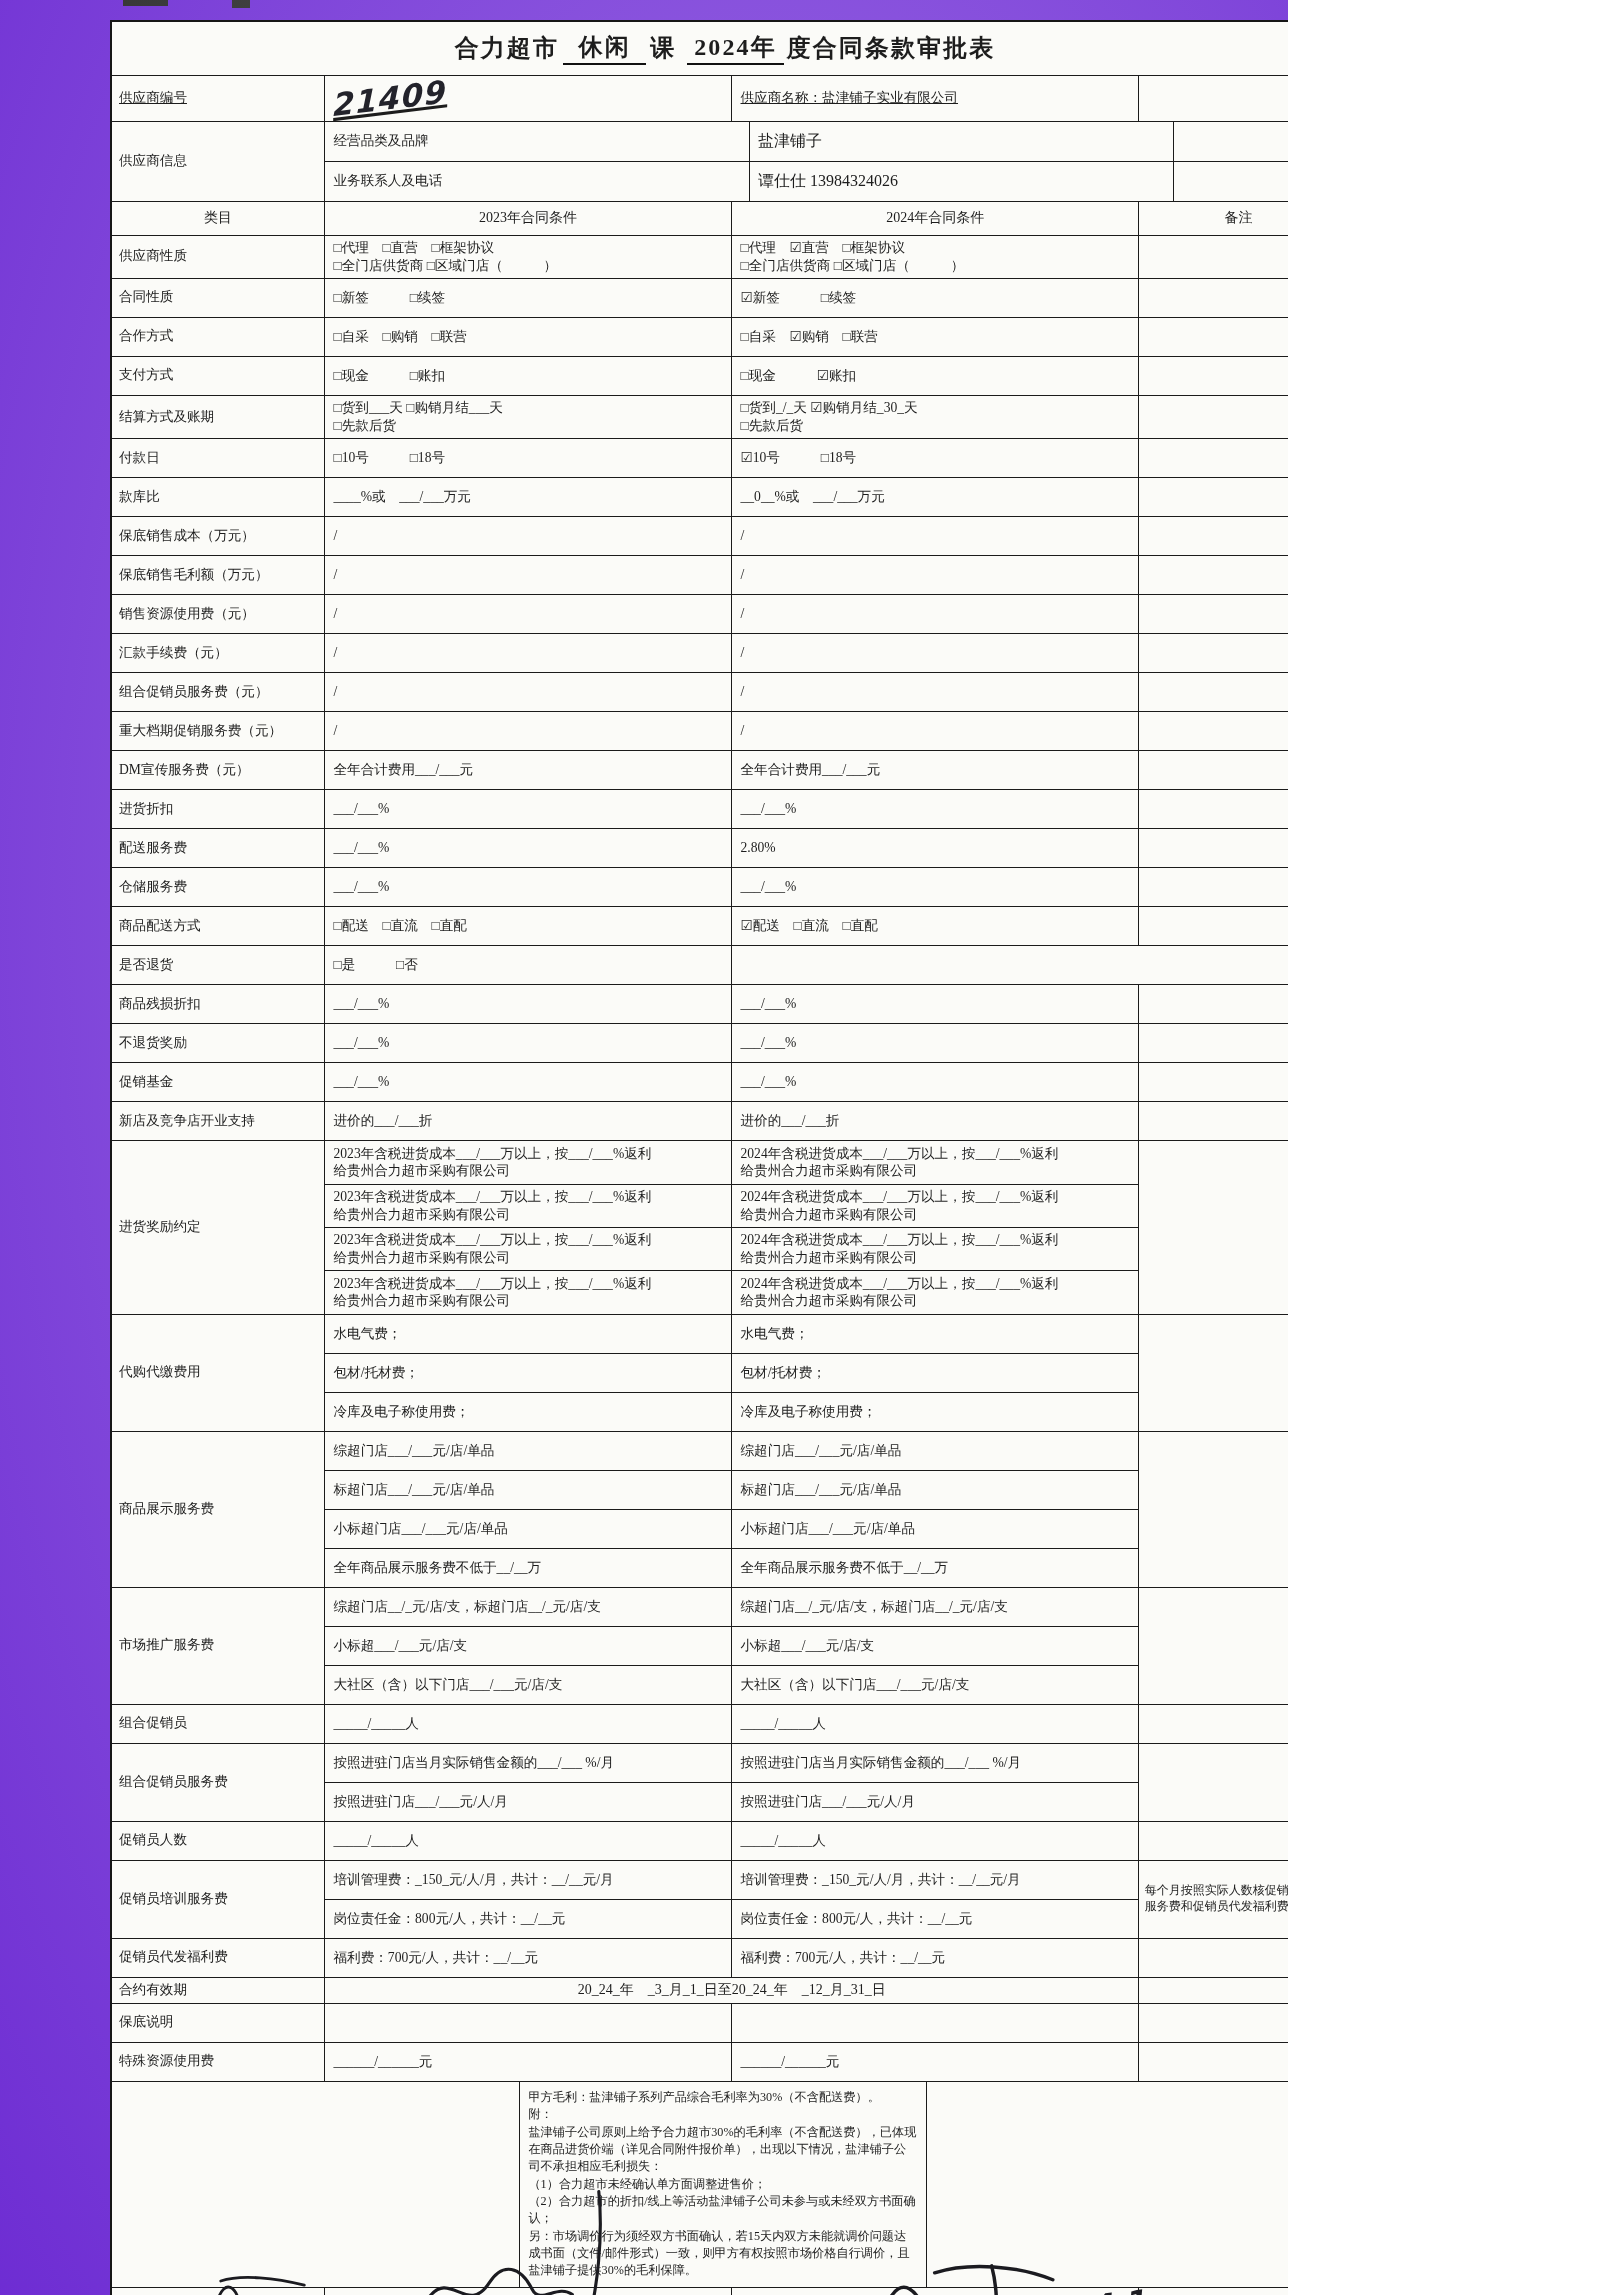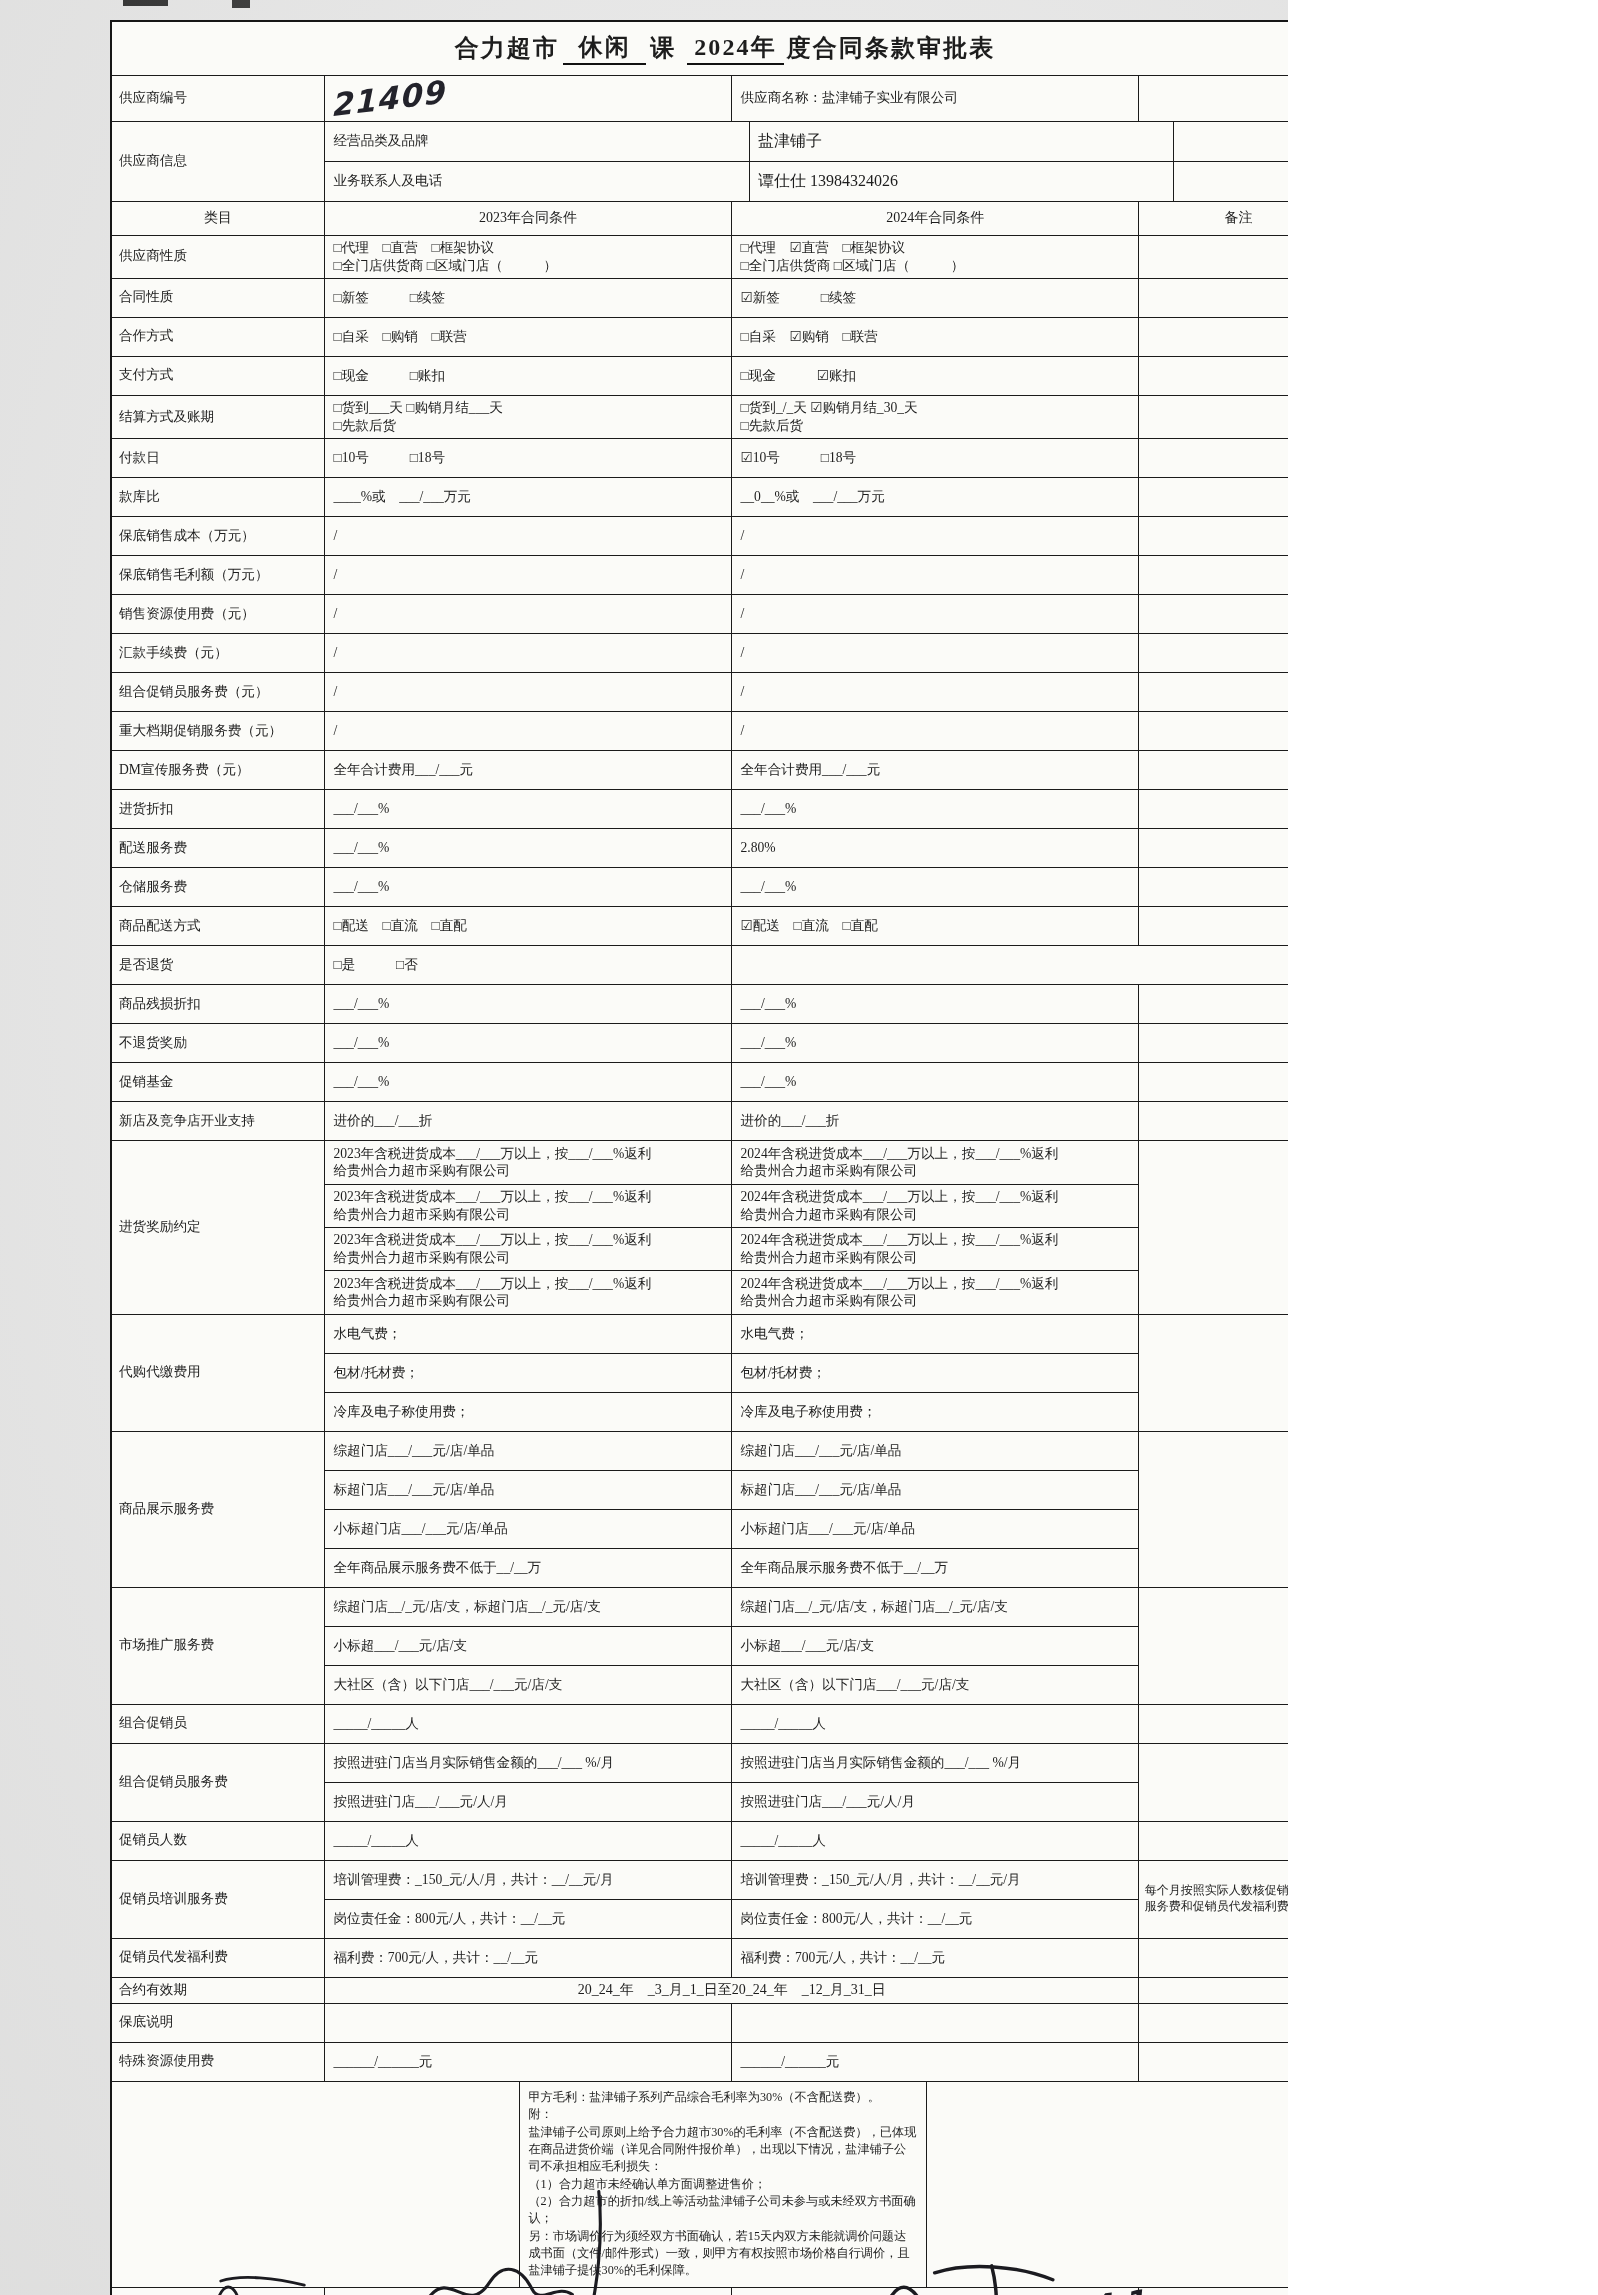--- a/index.html
+++ b/index.html
@@ -1,16 +1,16 @@
 <!DOCTYPE html>
 <html style="font-size:11px"><head>
 <meta charset="utf-8">
 <style>
   html,body{margin:0;padding:0;}
-  .page{position:relative;width:1288px;height:2295px;background:#e5e5e5;overflow:hidden;
+  .page{position:relative;width:1288px;height:2295px;background:#6d28d9;overflow:hidden;
         font-family:"Liberation Serif","DejaVu Serif",serif;color:#1d1d1d;}
   .page::after{content:"";position:absolute;inset:0;pointer-events:none;
         background:radial-gradient(ellipse at 60% 40%, rgba(255,255,255,.35), rgba(120,120,110,.06));}
   .sheet{position:absolute;left:110px;top:19.5px;width:1226px;border:2.1px solid #161616;background:#fbfbf8;z-index:1;}
   .title-row{min-height:53px;display:flex;align-items:center;justify-content:center;
         font-size:24px;font-weight:bold;letter-spacing:2.1px;}
   .title-row .u{border-bottom:2.1px solid #111;padding:0 15.3px;margin:0 4.2px;}
   .title-row .uy{border-bottom:2.1px solid #111;padding:0 7px;margin:0 2.8px;}
   .trow,.suprow,.hdrrow,.frow{display:flex;border-top:1.7px solid #1b1b1b;align-items:stretch;}
   .c{box-sizing:border-box;}
@@ -66,21 +66,21 @@
   <div class="sheet">
 
     <div class="title-row" style="border-top:none;">
       <span>合力超市</span>
       <span class="u">休闲</span>
       <span>课</span>&nbsp;
       <span class="uy">2024年</span>
       <span>度合同条款审批表</span>
     </div>
 
-    <div class="suprow" style="min-height:45px;">
+    <div class="suprow" style="min-height:45px;text-decoration:underline;">
       <div class="c lblcell">供应商编号</div>
       <div class="c a">
         <span class="hand">21409</span>
       </div>
       <div class="c b">供应商名称：盐津铺子实业有限公司</div>
       <div class="c rmk"></div>
     </div>
 
     <div class="suprow">
       <div class="c lblcell">供应商信息</div>

